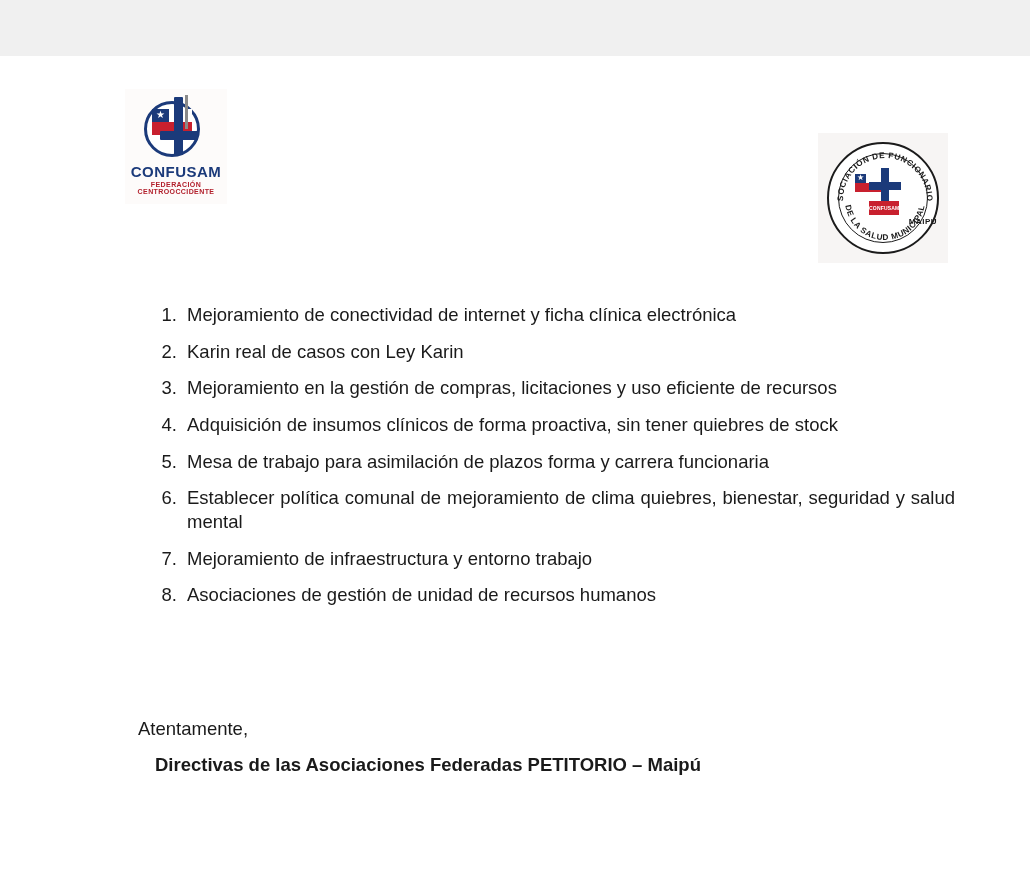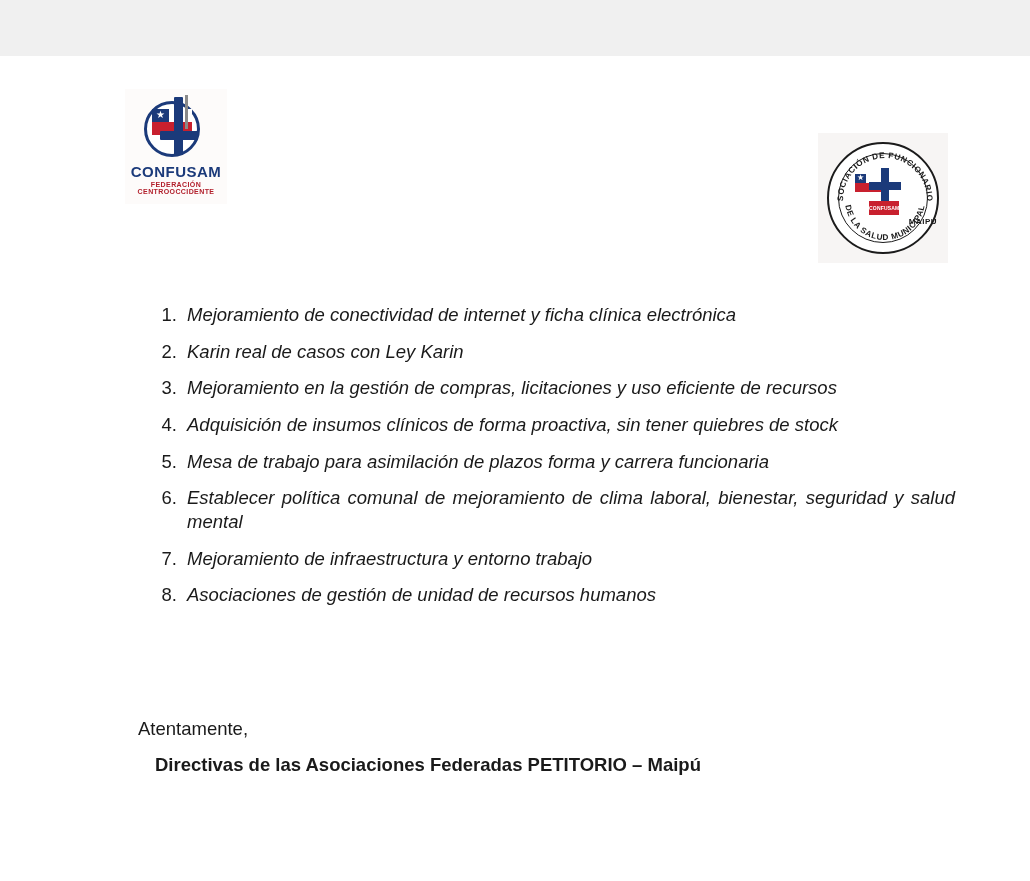--- a/index.html
+++ b/index.html
@@ -254,21 +254,20 @@
   }
   .petitions li .num {
     width: 32px;
     flex: 0 0 32px;
     text-align: right;
     padding-right: 10px;
     box-sizing: border-box;
   }
   .petitions li .txt {
     flex: 1 1 auto;
-    font-style: italic;
   }
   .petitions li.justify .txt {
     text-align: justify;
     text-align-last: left;
   }
   .closing {
     position: absolute;
     left: 138px;
     top: 662px;
     font-size: 18.5px;
@@ -353,21 +352,21 @@
     <li>
       <span class="num">4.</span>
       <span class="txt">Adquisición de insumos clínicos de forma proactiva, sin tener quiebres de stock</span>
     </li>
     <li>
       <span class="num">5.</span>
       <span class="txt">Mesa de trabajo para asimilación de plazos forma y carrera funcionaria</span>
     </li>
     <li class="justify">
       <span class="num">6.</span>
-      <span class="txt">Establecer política comunal de mejoramiento de clima laboral, bienestar, seguridad y salud mental</span>
+      <span class="txt">Establecer política comunal de mejoramiento de clima quiebres, bienestar, seguridad y salud mental</span>
     </li>
     <li>
       <span class="num">7.</span>
       <span class="txt">Mejoramiento de infraestructura y entorno trabajo</span>
     </li>
     <li>
       <span class="num">8.</span>
       <span class="txt">Asociaciones de gestión de unidad de recursos humanos</span>
     </li>
   </ol>

